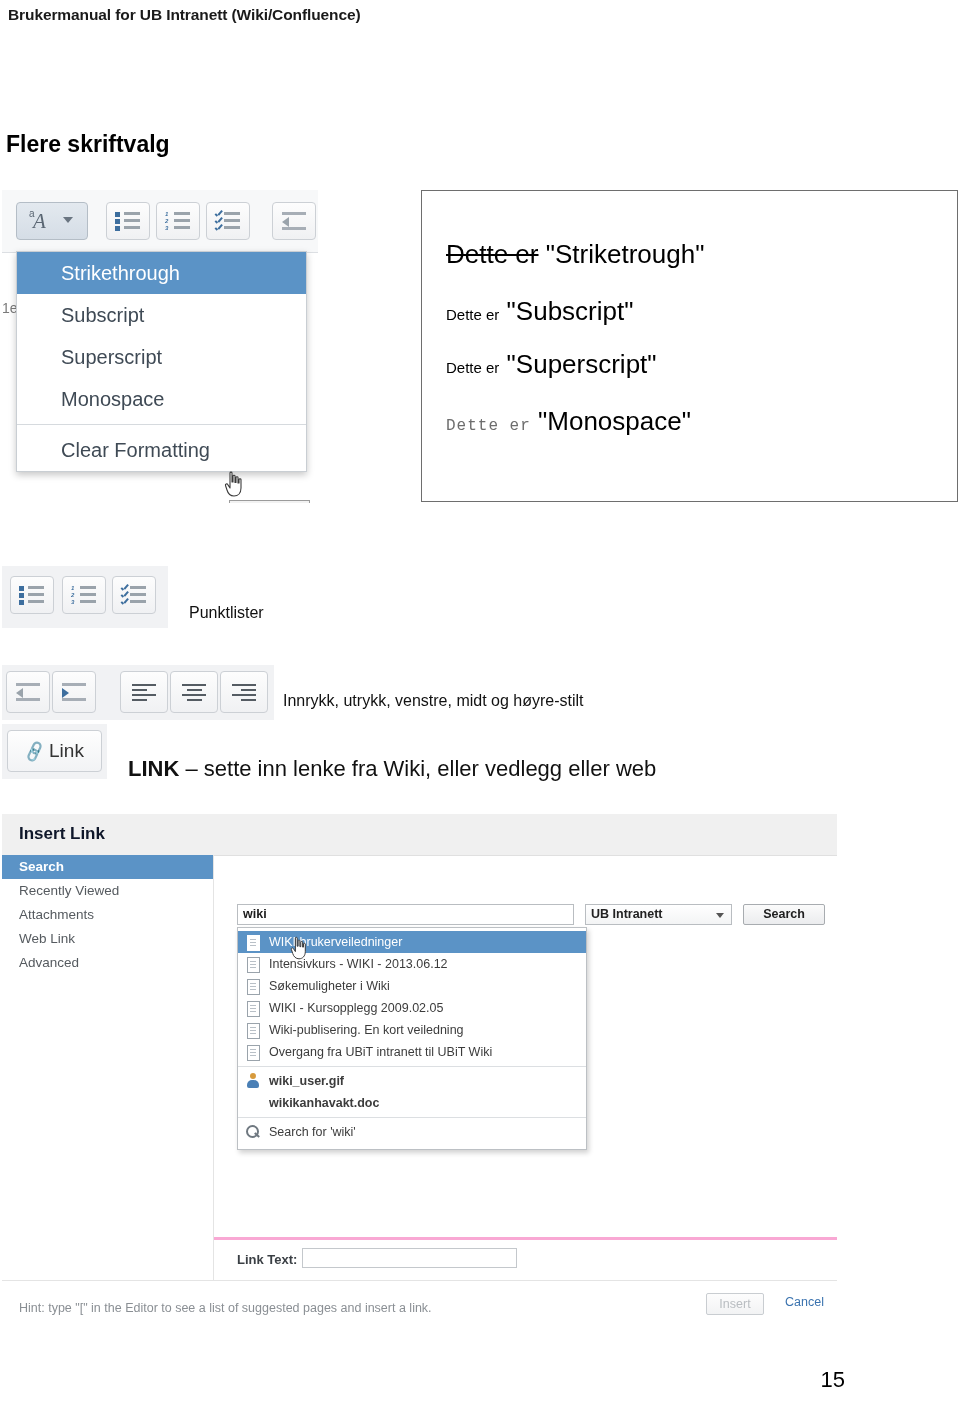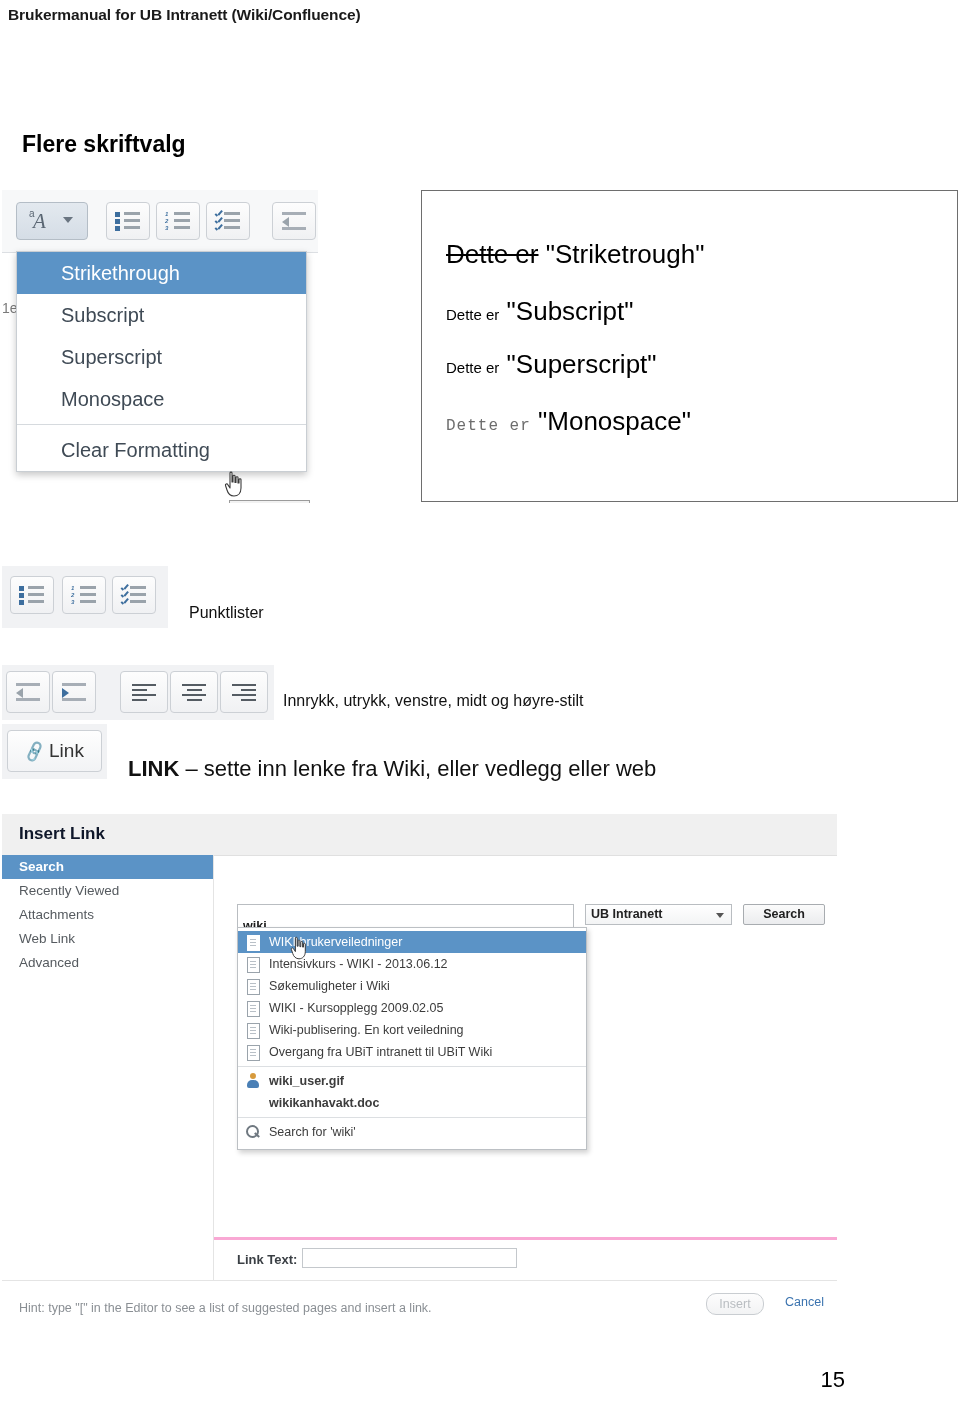--- a/index.html
+++ b/index.html
@@ -25,21 +25,20 @@
     white-space: nowrap;
   }
 
   
   .section-title {
     position: absolute;
     left: 6px; top: 131px;
     font-size: 23px;
     font-weight: bold;
     color: #000;
-    margin-left: 16px;
   }
 
   
   .shot-dropdown {
     position: absolute;
     left: 2px; top: 190px;
     width: 316px; height: 313px;
     overflow: hidden;
     background: #fff;
   }
@@ -258,21 +257,21 @@
     padding-left:17px;
     font-size:13.5px; color:#555a5f;
   }
   .side-item.sel { background:#5b93c6; color:#fff; font-weight:bold; }
   .dlg-main { position:absolute; left:212px; top:0; right:0; height:425px; }
 
   .search-row { position:absolute; left:23px; top:49px; width:590px; height:22px; }
   .sr-input {
     position:absolute; left:0; top:0; width:337px; height:21px;
     border:1px solid #b9bdc1; background:#fff; box-sizing:border-box;
-    font-size:12.5px; color:#1b1b1b; padding:14px 5px;
+    font-size:12.5px; color:#1b1b1b; padding:2px 5px;
     font-family:"Liberation Sans", sans-serif;
     font-weight:bold;
   }
   .sr-select {
     position:absolute; left:348px; top:0; width:147px; height:21px;
     border:1px solid #b9bdc1; background:linear-gradient(#fff,#f3f4f5); box-sizing:border-box;
     font-size:12.5px; color:#222; padding:2px 5px; font-weight:bold;
   }
   .sr-select .cv { position:absolute; right:7px; top:8px;
     width:0;height:0;border-left:4px solid transparent;border-right:4px solid transparent;border-top:5px solid #555;}
@@ -322,21 +321,21 @@
   }
 
   .dlg-foot{
     position:absolute;left:0;top:466px;width:835px;height:61px;
     border-top:1px solid #e4e4e4; background:#fff;
   }
   .hint{position:absolute;left:17px;top:20px;font-size:12.5px;color:#8a8f94;white-space:nowrap;}
   .btn-insert{
     position:absolute;left:704px;top:12px;width:58px;height:22px;
     border:1px solid #c9cdd1;background:linear-gradient(#fdfdfd,#f2f3f4);
-    box-sizing:border-box;border-radius:10px;
+    box-sizing:border-box;border-radius:2px;
     font-size:12.5px;color:#b9bdc1;text-align:center;line-height:20px;
   }
   .btn-cancel{
     position:absolute;left:783px;top:14px;
     font-size:12.5px;color:#3b73af;
   }
 
   .page-num{
     position:absolute;right:115px;bottom:12px;
     font-size:22px;color:#000;

